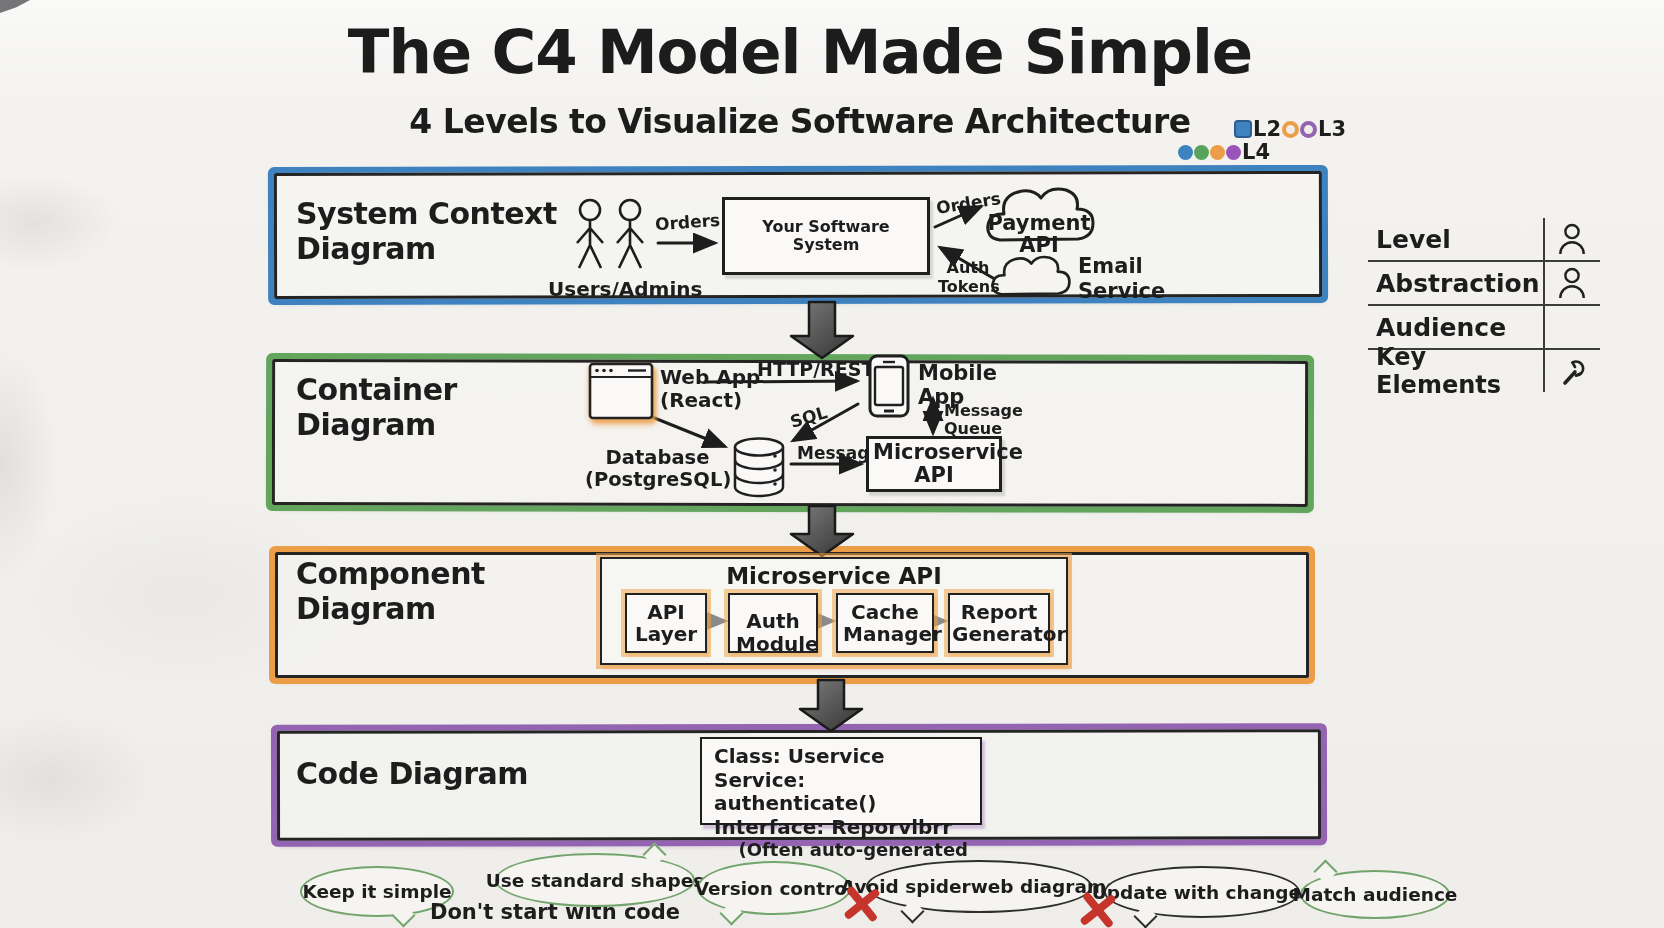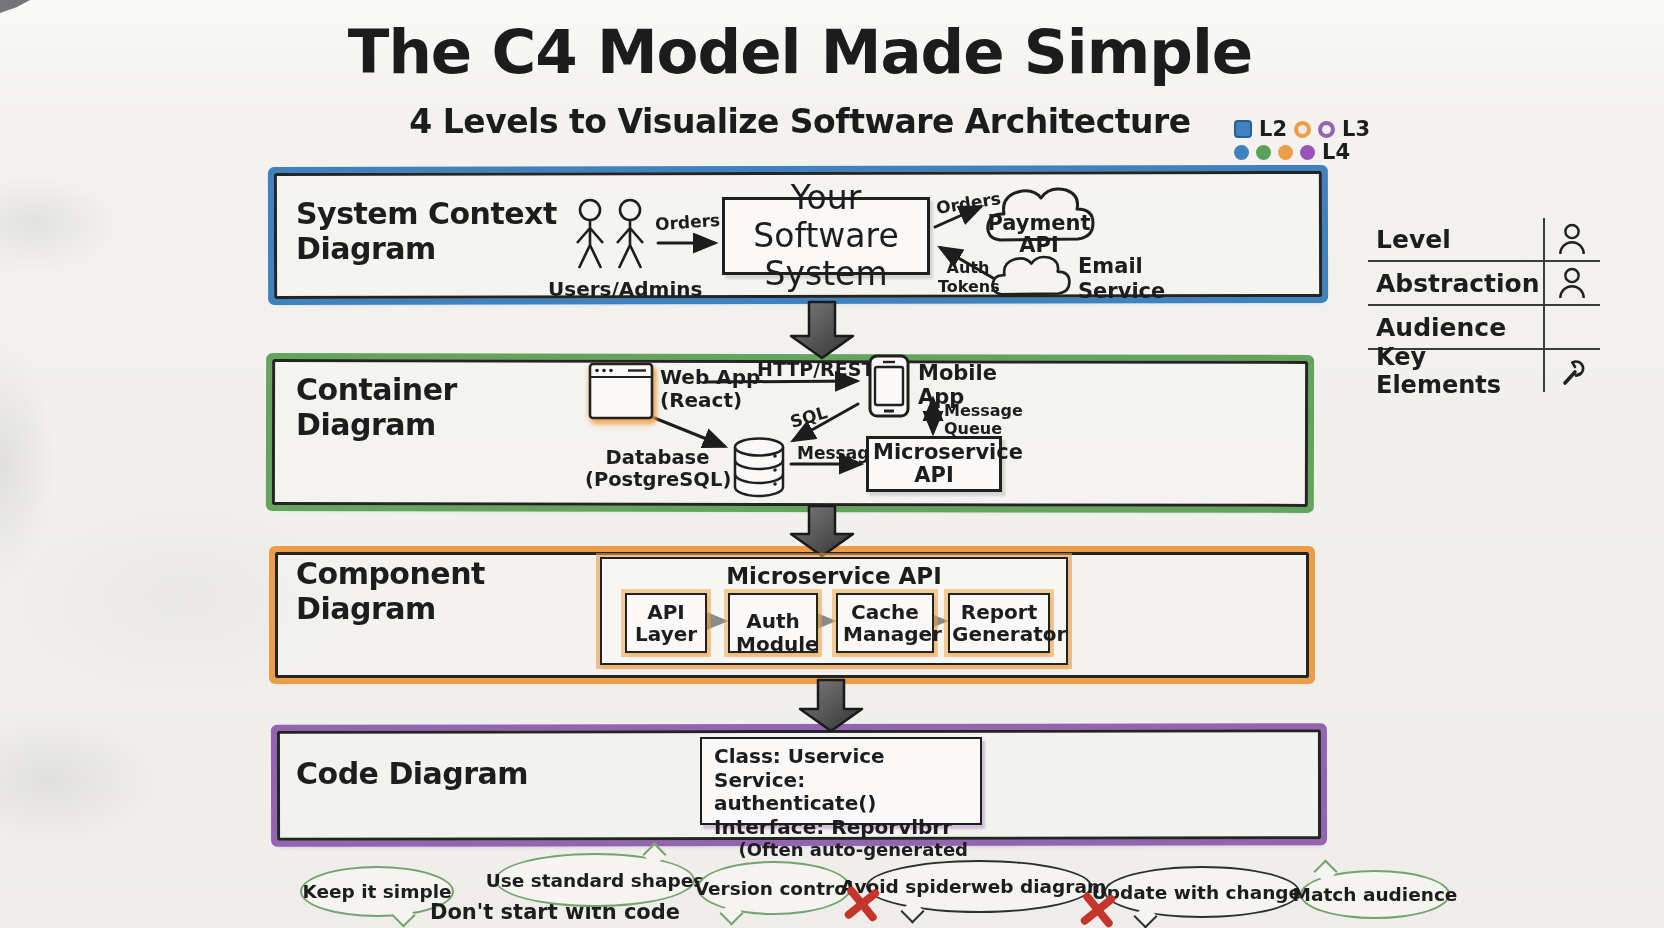--- a/index.html
+++ b/index.html
@@ -15,21 +15,21 @@
       linear-gradient(180deg, rgba(255,255,255,.55) 0%, rgba(250,250,248,0) 12%, rgba(0,0,0,.02) 100%);
   }
   .corner-smudge{position:absolute;left:0;top:0;width:30px;height:13px;background:#5e5e60;
     clip-path:polygon(0 0,100% 0,55% 55%,0 100%);opacity:.85;}
   .abs{position:absolute;}
   .hand{font-weight:bold;color:#1c1c1c;}
   .title{left:200px;top:16px;width:1200px;text-align:center;font-size:61px;letter-spacing:-1px;}
   .subtitle{left:200px;top:102px;width:1200px;text-align:center;font-size:33px;letter-spacing:-.5px;}
 
   
-  .legend-row{display:flex;align-items:center;gap:7px;position:absolute;}
+  .legend-row{display:flex;align-items:center;gap:1px;position:absolute;}
   .legend-row .lab{font-size:21px;font-weight:bold;}
   .dot{width:15px;height:15px;border-radius:50%;}
   .sq{width:14px;height:14px;border-radius:4px;}
   .ring{width:9px;height:9px;border-radius:50%;background:#efede8;}
 
   
   .level-box{position:absolute;border:3px solid #242424;border-radius:2px;background:rgba(250,249,247,.35);}
   .lb-blue  {left:274px;top:172px;width:1042px;height:120px;box-shadow:0 0 0 6px #3e82c0, 2px 5px 4px rgba(40,80,140,.25);transform:rotate(-.12deg);}
   .lb-green {left:272px;top:360px;width:1030px;height:140px;box-shadow:0 0 0 6px #63a55c, 2px 5px 4px rgba(70,130,70,.25);transform:rotate(.1deg);}
   .lb-orange{left:275px;top:552px;width:1028px;height:120px;box-shadow:0 0 0 6px #ec9d47, 2px 5px 4px rgba(210,140,60,.3);}
@@ -81,21 +81,21 @@
   <div class="abs hand title">The C4 Model Made Simple</div>
   <div class="abs hand subtitle">4 Levels to Visualize Software Architecture</div>
 
   <div class="legend-row" style="left:1234px;top:117px;">
     <span class="sq" style="background:#3e82c0;border:2px solid #2a5e91;"></span>
     <span class="lab">L2</span>
     <span class="ring" style="border:4px solid #ec9d47;"></span>
     <span class="ring" style="border:4px solid #9463b2;"></span>
     <span class="lab">L3</span>
   </div>
-  <div class="legend-row" style="left:1234px;top:140px;">
+  <div class="legend-row" style="left:1178px;top:140px;">
     <span class="dot" style="background:#3e82c0;"></span>
     <span class="dot" style="background:#58a35c;"></span>
     <span class="dot" style="background:#ec9d47;"></span>
     <span class="dot" style="background:#9a53b8;"></span>
     <span class="lab">L4</span>
   </div>
 
   <div class="level-box lb-blue"></div>
   <div class="level-box lb-green"></div>
   <div class="level-box lb-orange"></div>
@@ -140,21 +140,21 @@
     <g stroke="#1d1d1d" stroke-width="2.6" fill="none">
       <circle cx="24" cy="12" r="10"></circle>
         <path d="M24,22 L24,47 M24,30 L11,45 M24,30 L37,45 M24,47 L13,70 M24,47 L35,70"></path>
       <circle cx="64" cy="12" r="10"></circle>
         <path d="M64,22 L64,47 M64,30 L51,45 M64,30 L77,45 M64,47 L53,70 M64,47 L75,70"></path>
     </g>
   </svg>
   <div class="lbl" style="left:548px;top:278px;width:140px;text-align:center;font-size:20px;">Users/Admins</div>
   <div class="lbl" style="left:655px;top:213px;font-size:17px;transform:rotate(-4deg);">Orders</div>
 
-  <div class="sketch-box" style="left:722px;top:197px;width:202px;height:72px;font-size:33px;font-weight:normal;line-height:1.15;">
+  <div class="sketch-box" style="left:722px;top:197px;width:202px;height:72px;font-size:16px;font-weight:bold;line-height:1.15;">
     <span style="width:190px;">Your Software System</span>
   </div>
 
   <div class="lbl" style="left:936px;top:194px;font-size:17px;transform:rotate(-9deg);">Orders</div>
 
   <svg class="abs" style="left:982px;top:178px;" width="114" height="74" viewBox="0 0 114 74">
     <path d="M18,62 Q4,60 6,47 Q8,35 22,36 Q19,19 36,14 Q51,10 59,20 Q67,8 84,12 Q98,17 95,31 Q111,31 111,45 Q111,59 96,61 Z" fill="#f5f4f1" stroke="#1f1f1f" stroke-width="3" stroke-linejoin="round"></path>
   </svg>
   <div class="lbl" style="left:986px;top:212px;width:106px;text-align:center;font-size:21px;line-height:1.05;">Payment API</div>
 

